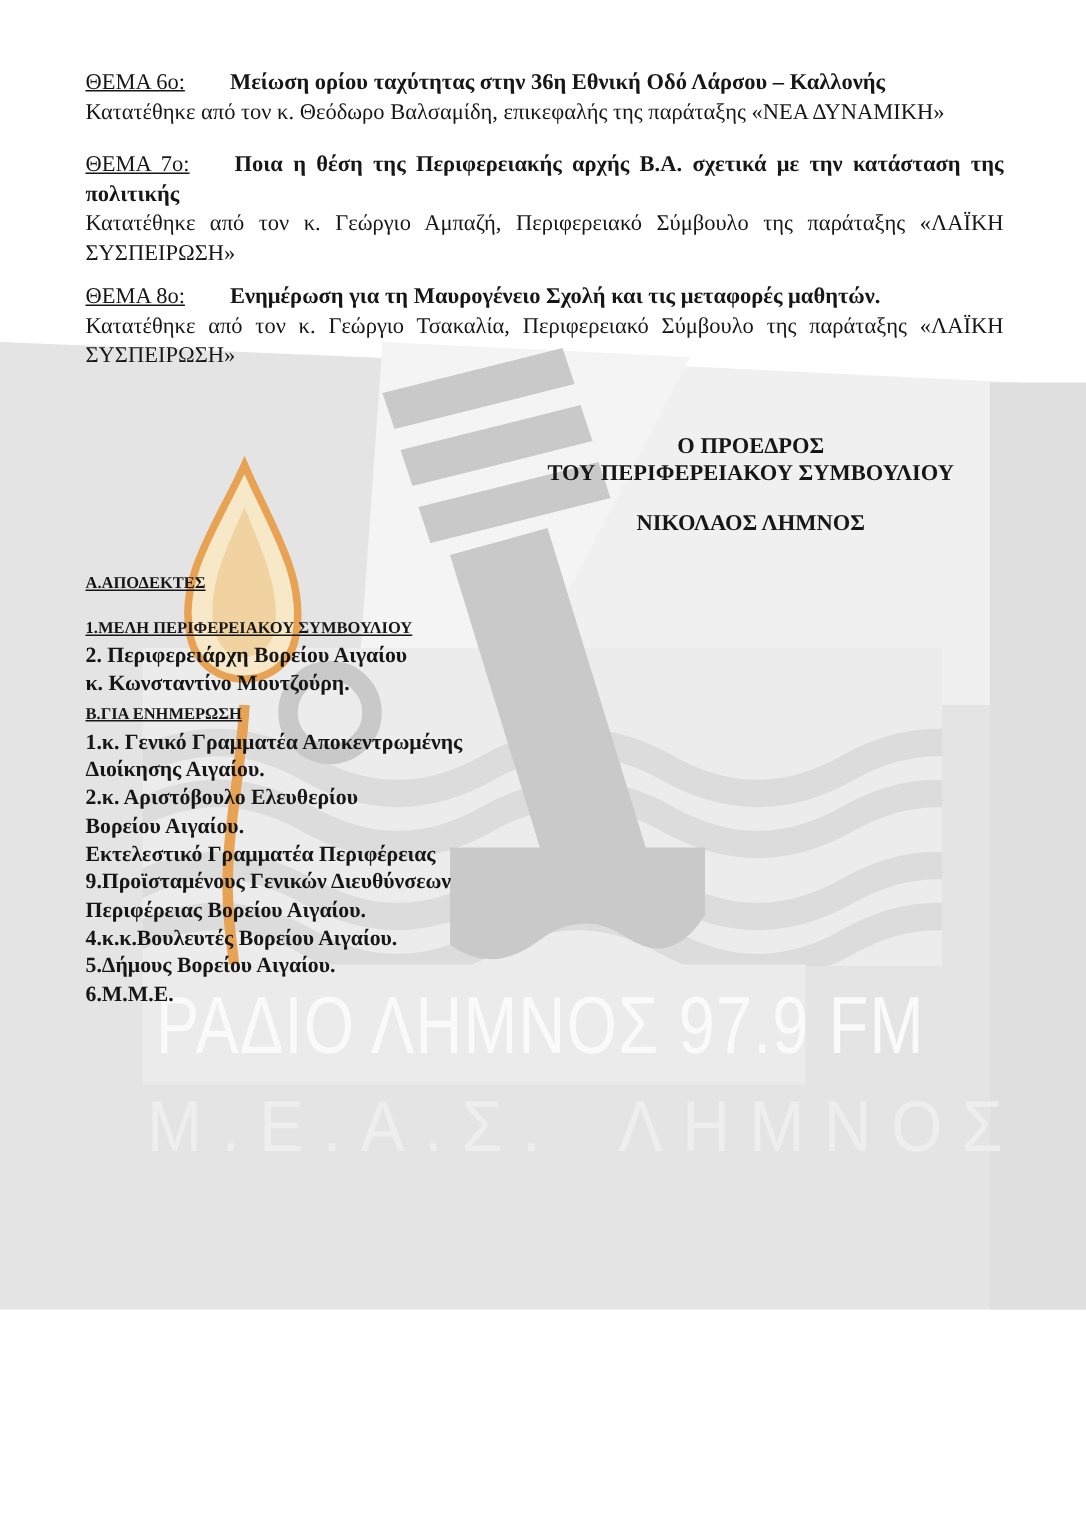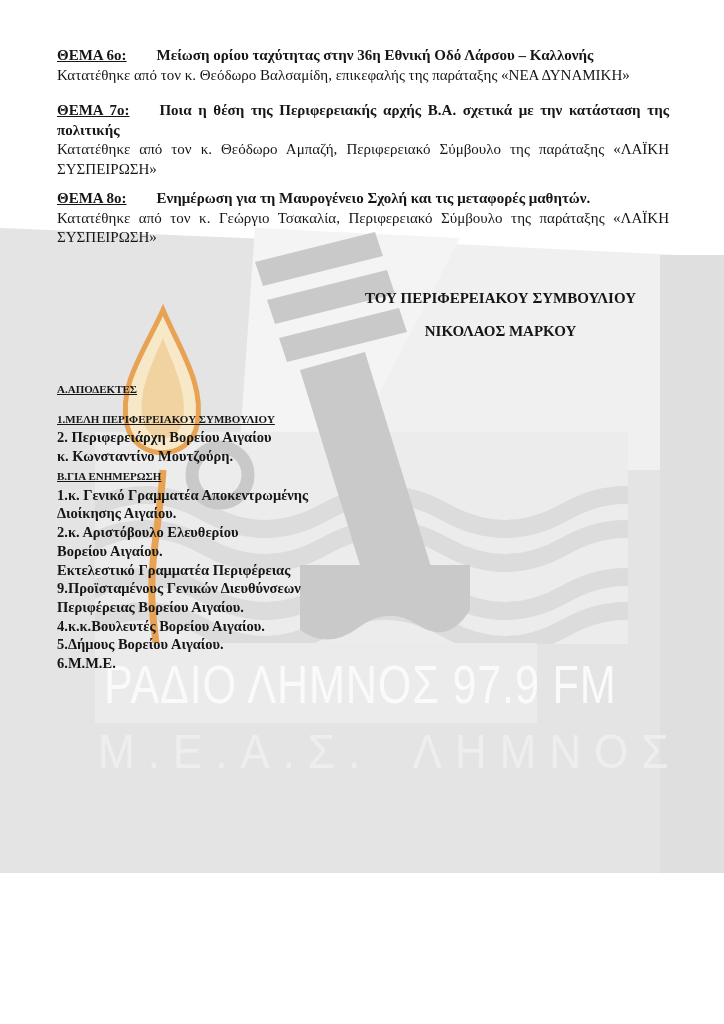--- a/index.html
+++ b/index.html
@@ -15,21 +15,21 @@
     transform:scaleX(0.80);transform-origin:left top;letter-spacing:1px;
   }
   #wm-meas{
     left:98px;top:724px;font-size:48px;font-weight:400;color:#eeeeee;
     transform:scaleX(0.92);transform-origin:left top;letter-spacing:14px;word-spacing:18px;
   }
   
   .doc{position:absolute;left:57px;width:612px;font-size:15px;line-height:19.5px;}
   .bold{font-weight:bold;}
   .just-stretch{text-align:justify;text-align-last:justify;}
-  .label{font-weight:bold;text-decoration:underline;margin-top:20px;}
+  .label{font-weight:normal;text-decoration:underline;margin-top:20px;}
   .gap{display:inline-block;width:30px;}
   #topic6{top:46px;}
   #topic7{top:101px;}
   #topic8{top:189px;}
   #signature{position:absolute;left:333px;top:289px;width:335px;text-align:center;
     font-weight:bold;font-size:15px;line-height:18px;}
   #sig-name{margin-top:15px;}
   .sec-head{font-weight:bold;text-decoration:underline;font-size:11px;}
   #recipients-a{position:absolute;left:57px;top:380px;width:330px;font-size:14.5px;line-height:18.5px;}
   #recipients-a .sub-head{margin-top:11px;}
@@ -86,35 +86,36 @@
     <div>
       <span class="label">ΘΕΜΑ 6ο:</span><span class="gap"></span><span class="bold">Μείωση ορίου ταχύτητας στην 36η Εθνική Οδό Λάρσου – Καλλονής</span>
     </div>
     <div>Κατατέθηκε από τον κ. Θεόδωρο Βαλσαμίδη, επικεφαλής της παράταξης «ΝΕΑ ΔΥΝΑΜΙΚΗ»</div>
   </div>
 
   <div id="topic7" class="doc">
     <div class="just-stretch">
       <span class="label">ΘΕΜΑ 7ο:</span><span class="gap"></span><span class="bold">Ποια η θέση της Περιφερειακής αρχής Β.Α. σχετικά με την κατάσταση της πολιτικής</span>
     </div>
-    <div class="just-stretch">Κατατέθηκε από τον κ. Θεόδωρο Αμπαζή, Περιφερειακό Σύμβουλο της παράταξης «ΛΑΪΚΗ</div>
+    <div class="just-stretch">Κατατέθηκε από τον κ. Γεώργιο Αμπαζή, Περιφερειακό Σύμβουλο της παράταξης «ΛΑΪΚΗ</div>
     <div>ΣΥΣΠΕΙΡΩΣΗ»</div>
   </div>
 
   <div id="topic8" class="doc">
     <div>
       <span class="label">ΘΕΜΑ 8ο:</span><span class="gap"></span><span class="bold">Ενημέρωση για τη Μαυρογένειο Σχολή  και τις μεταφορές μαθητών.</span>
     </div>
     <div class="just-stretch">Κατατέθηκε από τον κ. Γεώργιο Τσακαλία, Περιφερειακό Σύμβουλο της παράταξης «ΛΑΪΚΗ</div>
     <div>ΣΥΣΠΕΙΡΩΣΗ»</div>
   </div>
 
   <div id="signature">
+    <div>Ο ΠΡΟΕΔΡΟΣ</div>
     <div>ΤΟΥ ΠΕΡΙΦΕΡΕΙΑΚΟΥ ΣΥΜΒΟΥΛΙΟΥ</div>
-    <div id="sig-name">ΝΙΚΟΛΑΟΣ ΜΑΡΚΟΥ</div>
+    <div id="sig-name">ΝΙΚΟΛΑΟΣ ΛΗΜΝΟΣ</div>
   </div>
 
   <div id="recipients-a">
     <div class="sec-head">Α.ΑΠΟΔΕΚΤΕΣ</div>
     <div class="sec-head sub-head">1.ΜΕΛΗ ΠΕΡΙΦΕΡΕΙΑΚΟΥ ΣΥΜΒΟΥΛΙΟΥ</div>
     <div class="r-line">2. Περιφερειάρχη Βορείου Αιγαίου</div>
     <div class="r-line">κ. Κωνσταντίνο Μουτζούρη.</div>
   </div>
 
   <div id="recipients-b">

